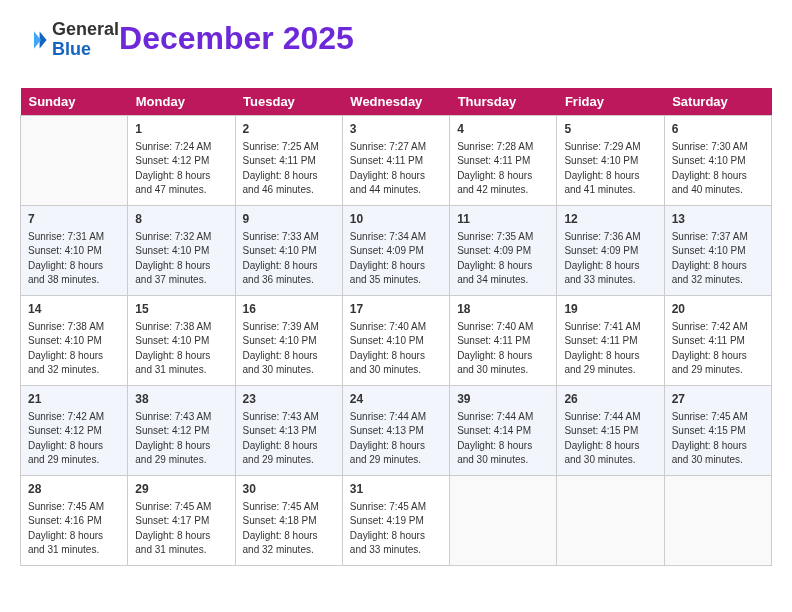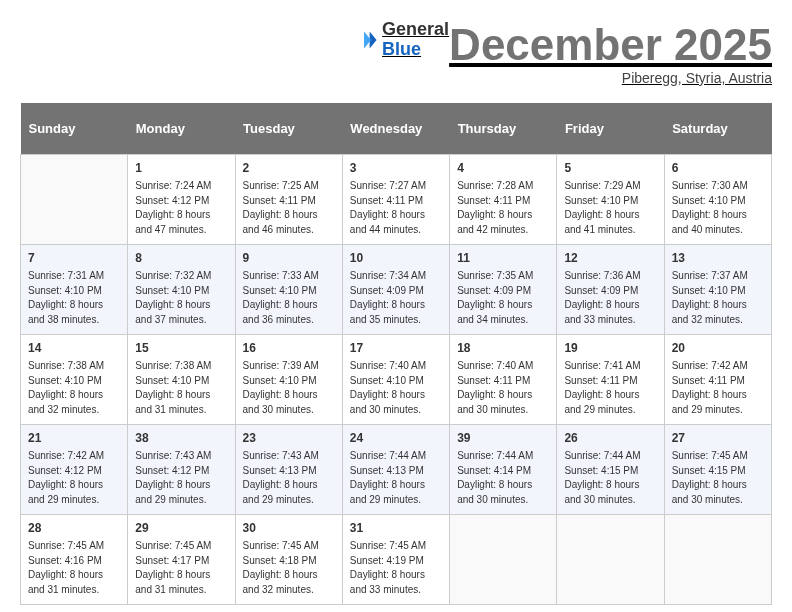--- a/index.html
+++ b/index.html
@@ -5,24 +5,23 @@
     * { box-sizing: border-box; margin: 0; padding: 0; }
     body {
       font-family: Arial, sans-serif;
       background: #fff;
       width: 792px;
       min-height: 612px;
       padding: 20px;
     }
     .header {
       display: flex;
-      justify-content: flex-end;
+      justify-content: flex-start;
       align-items: flex-start;
-      margin-bottom: 17px;
-      text-decoration: underline;
+      margin-bottom: 28px;
     }
     .logo {
       display: flex;
       align-items: center;
     }
     .logo-text {
       display: flex;
       flex-direction: column;
       font-size: 18px;
       font-weight: bold;
@@ -30,38 +29,38 @@
     }
     .logo-general { color: #333; }
     .logo-blue { color: #1565C0; }
     .logo-icon {
       width: 28px;
       height: 28px;
       margin-right: 4px;
     }
     .title-block { text-align: right; }
     .month-title {
-      font-size: 44px;
-      font-weight: bold;
-      color: #737373;
+      font-size: 32px;
+      font-weight: bold;
+      color: #6d28d9;
     }
     .subtitle {
       font-size: 14px;
       color: #444;
     }
     .calendar {
       width: 100%;
       border-collapse: collapse;
       font-size: 11px;
     }
     .calendar thead tr th {
-      background-color: #737373;
+      background-color: #be185d;
       color: #fff;
       text-align: left;
-      padding: 18px 8px;
+      padding: 6px 8px;
       font-size: 13px;
       font-weight: bold;
     }
     .calendar tbody tr td {
       border: 1px solid #ccc;
       vertical-align: top;
       padding: 5px 7px;
       width: calc(100% / 7);
       height: 90px;
       color: #333;
@@ -92,21 +91,20 @@
       <polygon points="28,8 38,20 28,32" fill="#1565C0"></polygon>
       <polygon points="20,8 30,20 20,32" fill="#42A5F5"></polygon>
     </svg>
     <div class="logo-text">
       <span class="logo-general">General</span>
       <span class="logo-blue">Blue</span>
     </div>
   </div>
   <div class="title-block">
     <div class="month-title">December 2025</div>
-    <div class="subtitle">Piberegg, Styria, Austria</div>
   </div>
 </div>
 
 <table class="calendar">
   <thead>
     <tr>
     <th>Sunday</th>
         <th>Monday</th>
         <th>Tuesday</th>
         <th>Wednesday</th>

